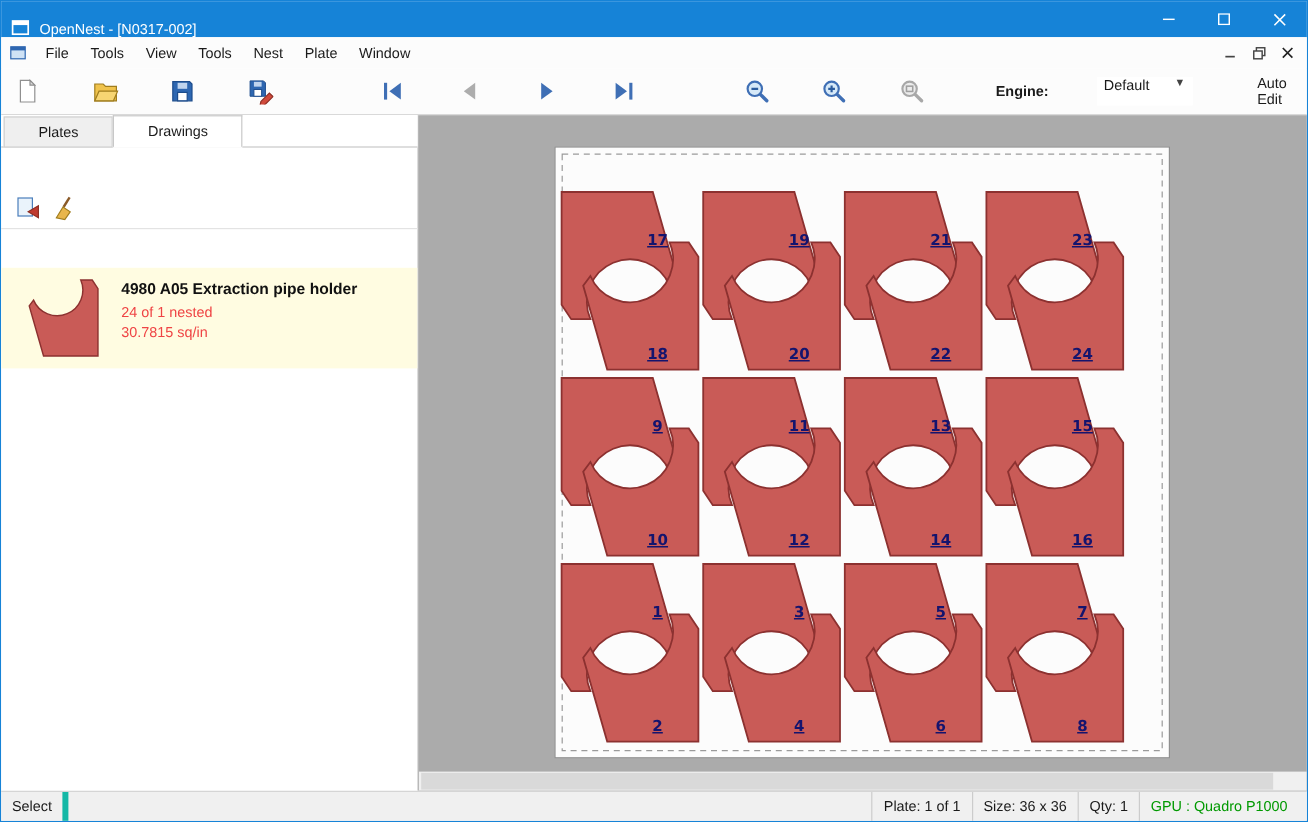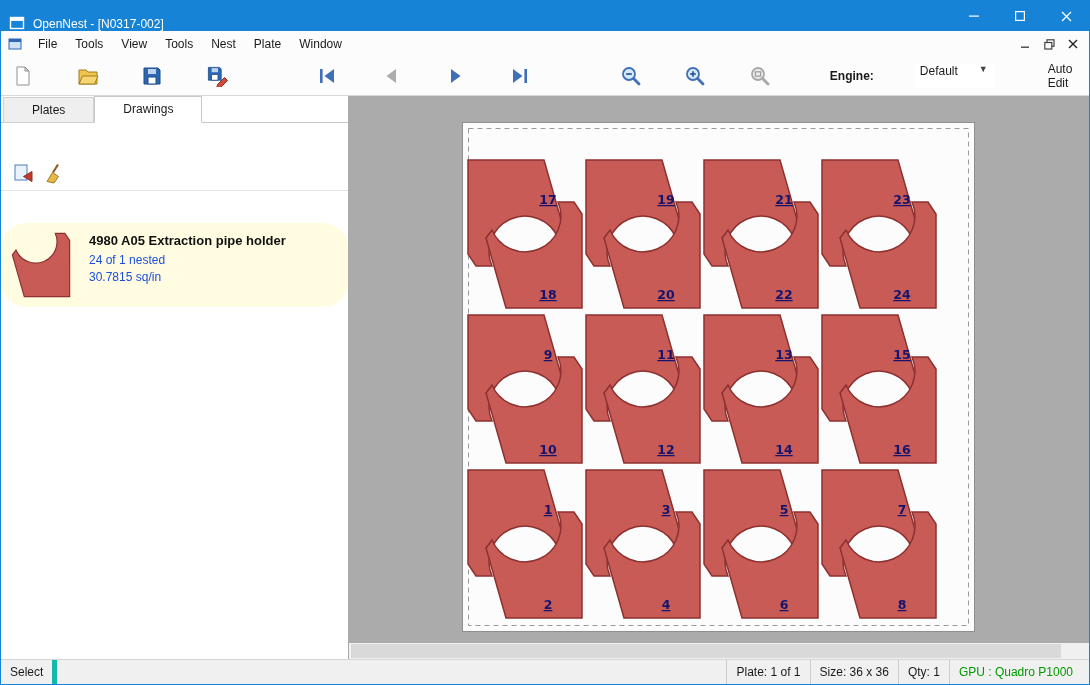--- a/index.html
+++ b/index.html
@@ -37,25 +37,25 @@
 
   
   #sidebar { width:348px; flex:none; background:#fff; border-right:1px solid #ABABAB; display:flex; flex-direction:column;gap:32px; }
   #tabs { height:27px; border-bottom:1px solid #C8C8C8; display:flex; padding-left:2px; background:#fff; }
   .tab { padding:0 28px; height:26px; line-height:25px; border:1px solid #D0D0D0; background:#EFEFEF; margin-top:1px; cursor:default; }
   .tab.active { background:#fff; border-color:#C8C8C8; border-bottom:1px solid #fff; margin-bottom:-1px; margin-top:0; height:27px; }
   #panel-toolbar { height:36px; border-bottom:1px solid #E3E3E3; display:flex; align-items:center; padding-left:6px; }
   .pt-btn { width:32px; height:30px; display:flex; align-items:center; justify-content:center; border:1px solid transparent; }
 
   #drawing-list { flex:1; overflow:hidden; }
-  .drawing-item { display:flex; background:#FFFCE1; padding:8px 8px; min-height:84px; cursor:default;border-radius:25px; }
+  .drawing-item { display:flex; background:#FFFCE1; padding:8px 20px; min-height:84px; cursor:default; }
   .drawing-item .thumb { width:64px; height:68px; flex:none; }
   .drawing-item .meta { margin-left:16px; padding-top:2px; }
   .drawing-item .meta .t { font-weight:bold; font-size:13px; margin-bottom:4px; color:#111; }
-  .drawing-item .meta .s { color:#1d4ed8; font-size:12px; line-height:17px; }
+  .drawing-item .meta .s { color:#ef4444; font-size:12px; line-height:17px; }
 
   
   #canvas { flex:1; position:relative; background:#ABABAB; overflow:hidden;text-decoration:underline; }
   #plate-svg { position:absolute; left:113px; top:26px; }
   .part-num { font:bold 12.5px "DejaVu Sans", sans-serif; fill:var(--part-number,#14146E); text-decoration:underline; text-anchor:middle; }
   #hscroll { position:absolute; left:0; right:0; bottom:0; height:16px; background:#F0F0F0; }
   #hscroll .thumb { position:absolute; left:2px; top:1px; height:14px; width:96%; background:#D9D9D9; }
 
   
   #statusbar { height:25px; background:#F0F0F0; border-top:1px solid #D5D5D5; display:flex; align-items:stretch; flex:none; font-size:12px; }

